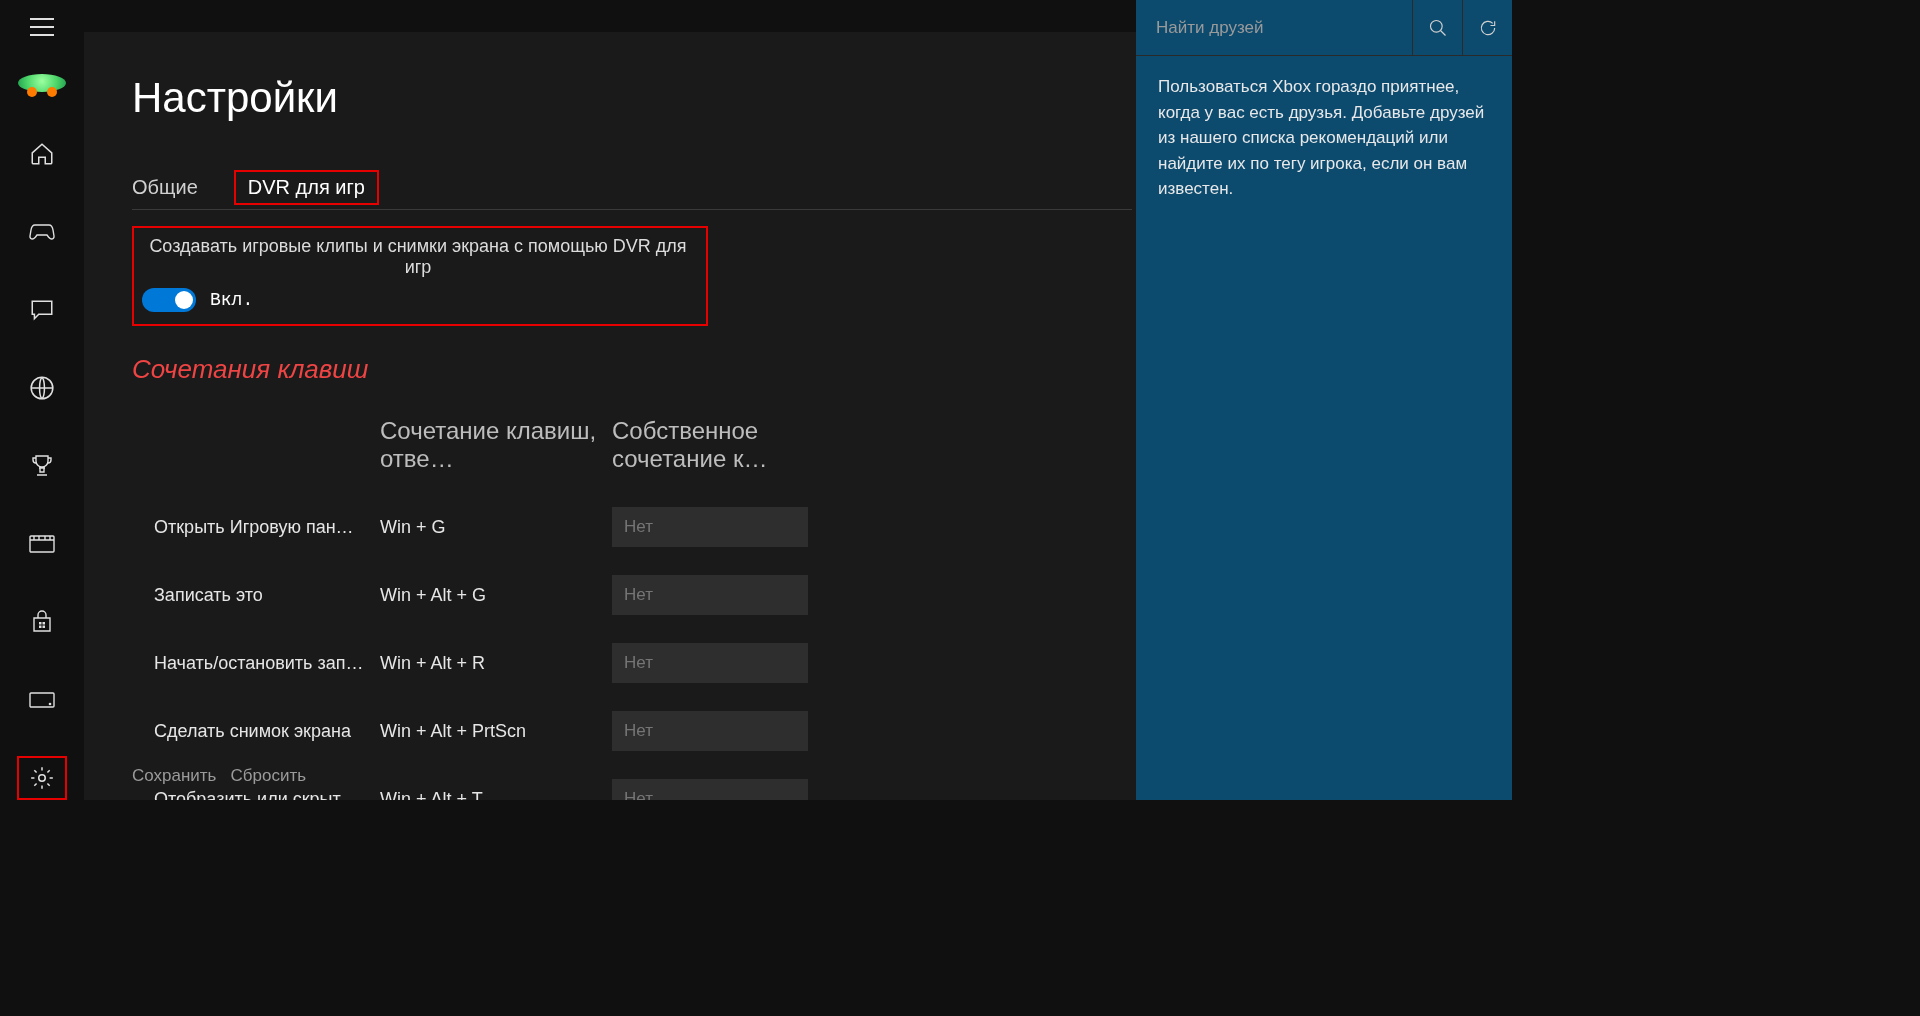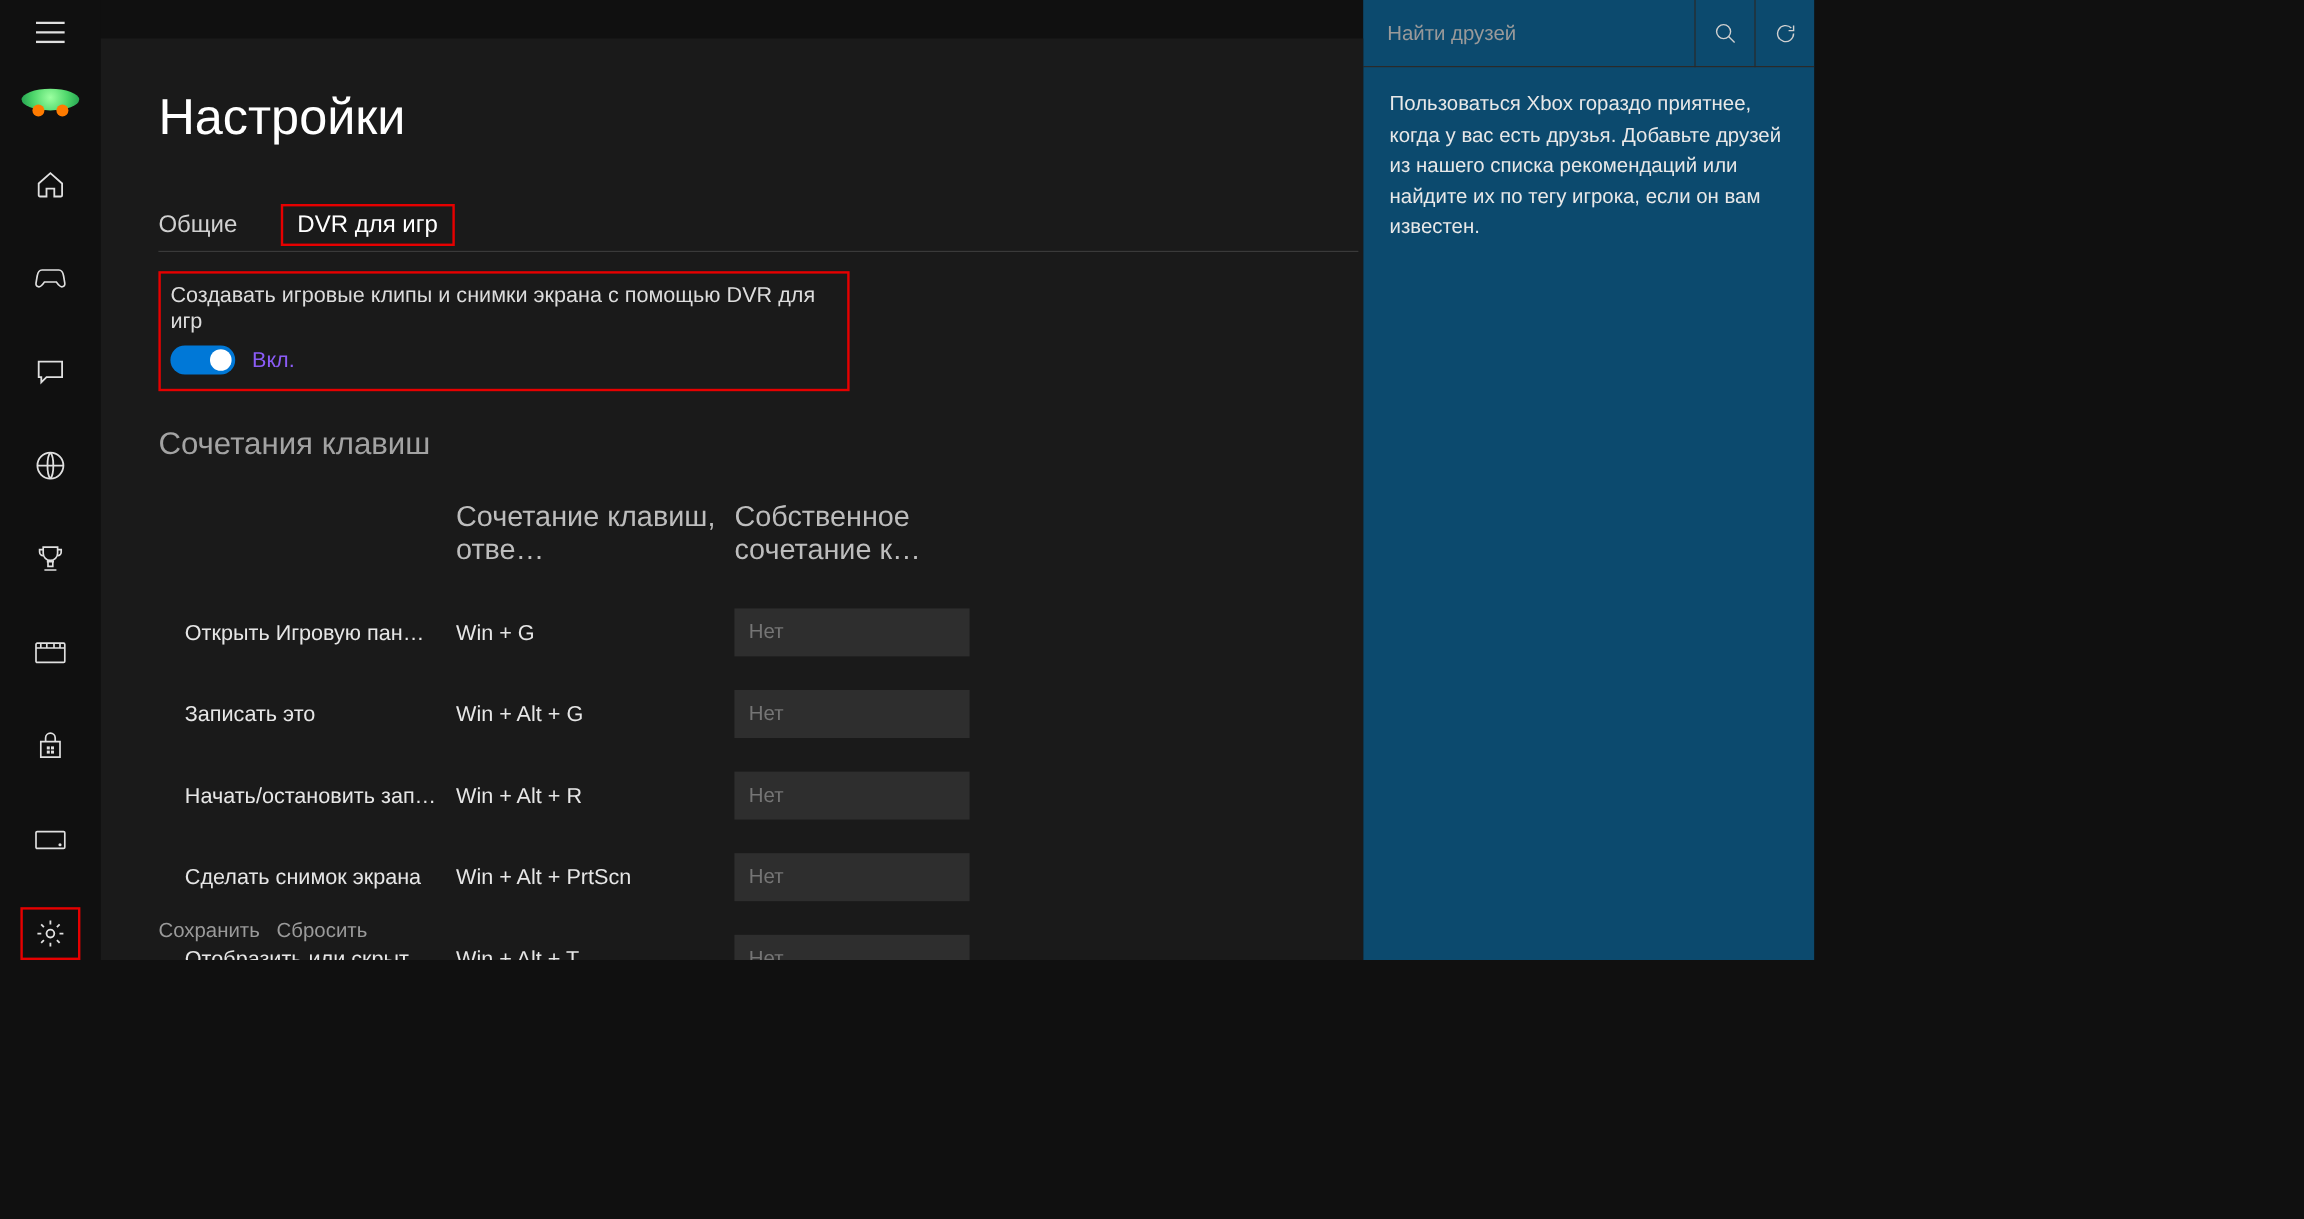--- a/index.html
+++ b/index.html
@@ -94,20 +94,21 @@
 .tab.highlighted {
   border: 2px solid #e60000;
   padding: 4px 12px;
   margin: -6px -14px;
 }
 .dvr-block {
   border: 2px solid #e60000;
   max-width: 576px;
   margin-top: 16px;
   padding: 8px 12px 12px 8px;
+  text-align: center;
 }
 .dvr-label {
   font-size: 18px;
   color: #dcdcdc;
   margin-bottom: 10px;
 }
 .toggle-row { display: flex; align-items: center; gap: 14px; }
 .toggle {
   width: 54px; height: 24px;
   background: #0078d7;
@@ -116,27 +117,28 @@
   cursor: pointer;
 }
 .toggle::after {
   content: "";
   position: absolute;
   right: 3px; top: 3px;
   width: 18px; height: 18px;
   background: #fff;
   border-radius: 50%;
 }
-.toggle-text { font-size: 18px; color: #8b5cf6; }
+.toggle-text { font-size: 18px; color: #ffffff; font-family: Liberation Mono, monospace; }
 .section-title {
   font-size: 26px;
   font-weight: 300;
-  color: #a3a3a3;
+  color: #ef4444;
   margin-top: 28px;
   margin-bottom: 32px;
+  font-style: italic;
 }
 .shortcut-table { max-width: 850px; padding-left: 22px; }
 .shortcut-head {
   display: grid;
   grid-template-columns: 226px 232px 232px;
   font-size: 24px;
   color: #bdbdbd;
   margin-bottom: 34px;
   padding-left: 0;
 }

